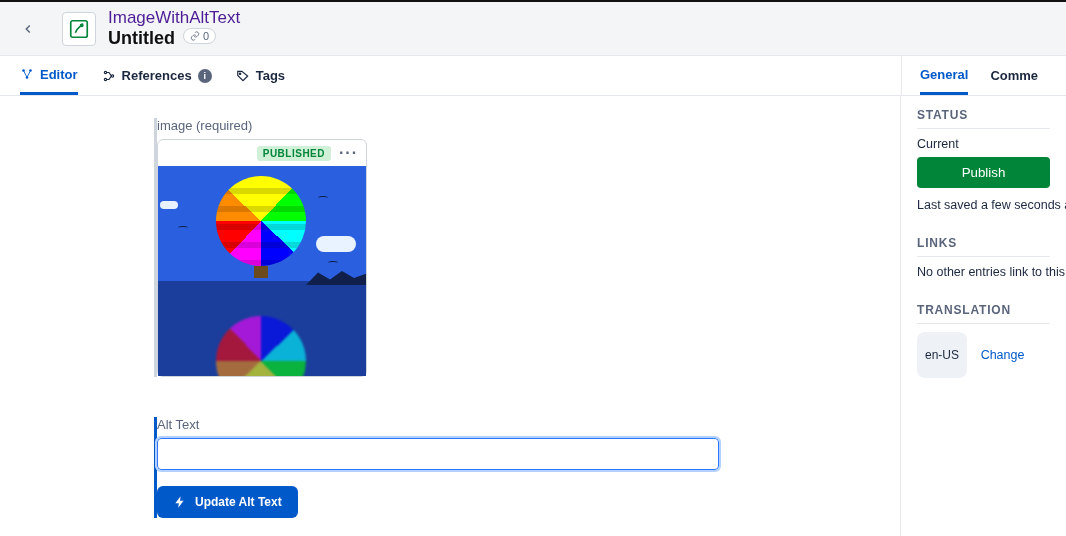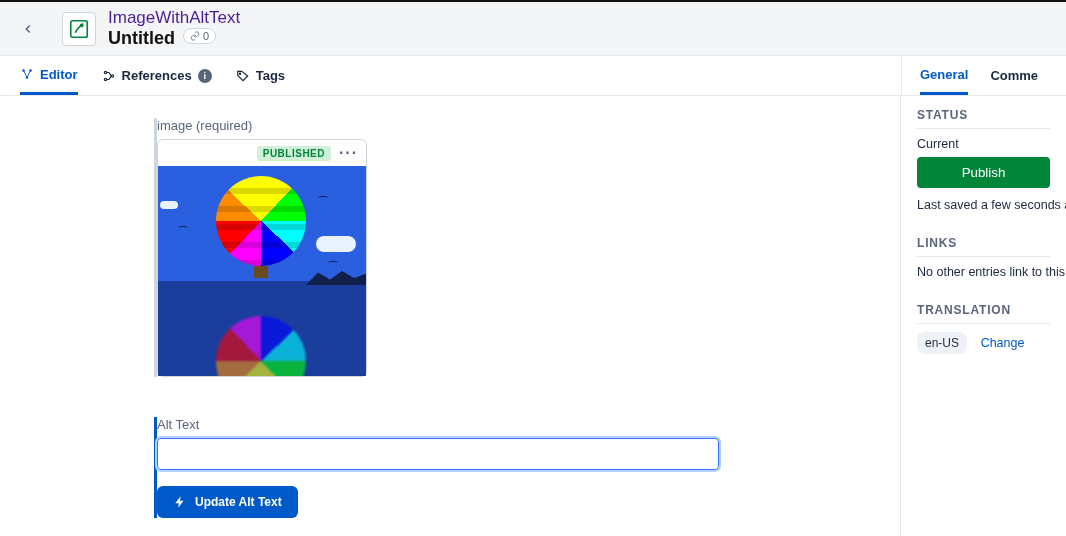--- a/index.html
+++ b/index.html
@@ -43,21 +43,21 @@
   .bird { position:absolute; width:10px; height:4px; border-top:1px solid #0a1a3a; border-radius:50% 50% 0 0; }
   .alt-input { width: 562px; height: 32px; border: 1px solid #2e75ff; outline: 2px solid #b3d1ff; border-radius: 4px; padding: 4px 8px; font-size: 13px; }
   .update-btn { margin-top: 16px; display:inline-flex; align-items:center; gap:8px; background:#0059c8; color:#fff; font-size:12px; font-weight:600; border:none; border-radius:6px; padding: 9px 16px; cursor:pointer; }
   
   .sb-section { padding: 12px 16px 6px; }
   .sb-head { font-size: 12px; font-weight:700; letter-spacing:.8px; color:#5a657c; margin-bottom:8px; border-bottom:1px solid #e5e8ed; padding-bottom:6px; }
   .sb-text { font-size: 12.5px; color:#1b273f; margin-bottom:6px; }
   .publish-btn { width:100%; background:#008539; color:#ffffff; border:none; border-radius:4px; font-weight:400; padding:8px 0; cursor:pointer; }
   .sb-link { color:#0059c8; cursor:pointer; font-size:12.5px; }
   .open-preview { width:100%; border:1px solid #cfd5dc; border-radius:4px; background:#fff; padding:8px; font-size:13px; display:flex; align-items:center; justify-content:center; gap:6px; cursor:pointer; color:#1b273f; margin-bottom:10px; }
-  .locale-chip { display:inline-block; background:#eef1f5; border-radius:8px; padding:4px 8px; font-size:12px; margin-right:10px; }
+  .locale-chip { display:inline-block; background:#eef1f5; border-radius:8px; padding:16px 8px; font-size:12px; margin-right:10px; }
   .icon-svg { width:14px; height:14px; }
 </style>
 </head>
 <body>
 
 <div class="topbar">
   <div class="back-btn">
     <svg class="icon-svg" viewBox="0 0 24 24" fill="none" stroke="currentColor" stroke-width="2.5">
         <polyline points="15 18 9 12 15 6"></polyline>
       </svg>

